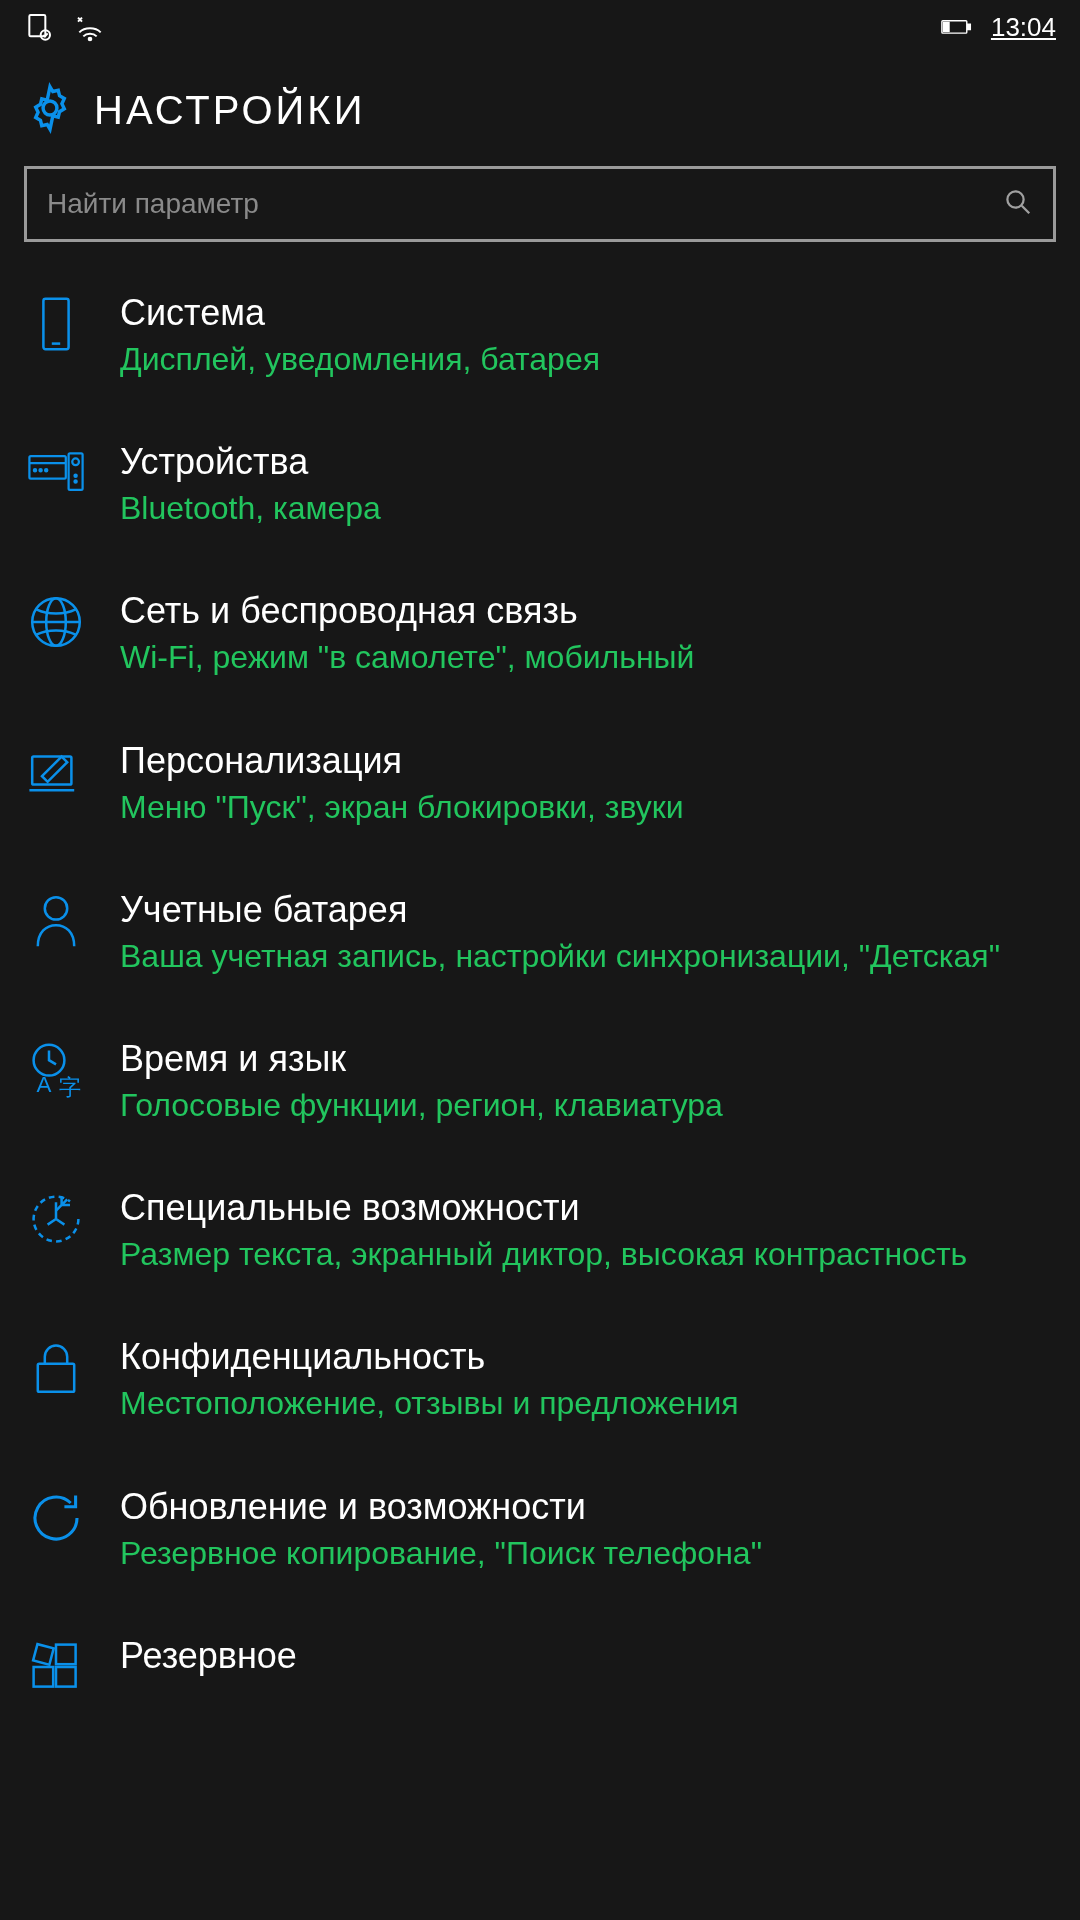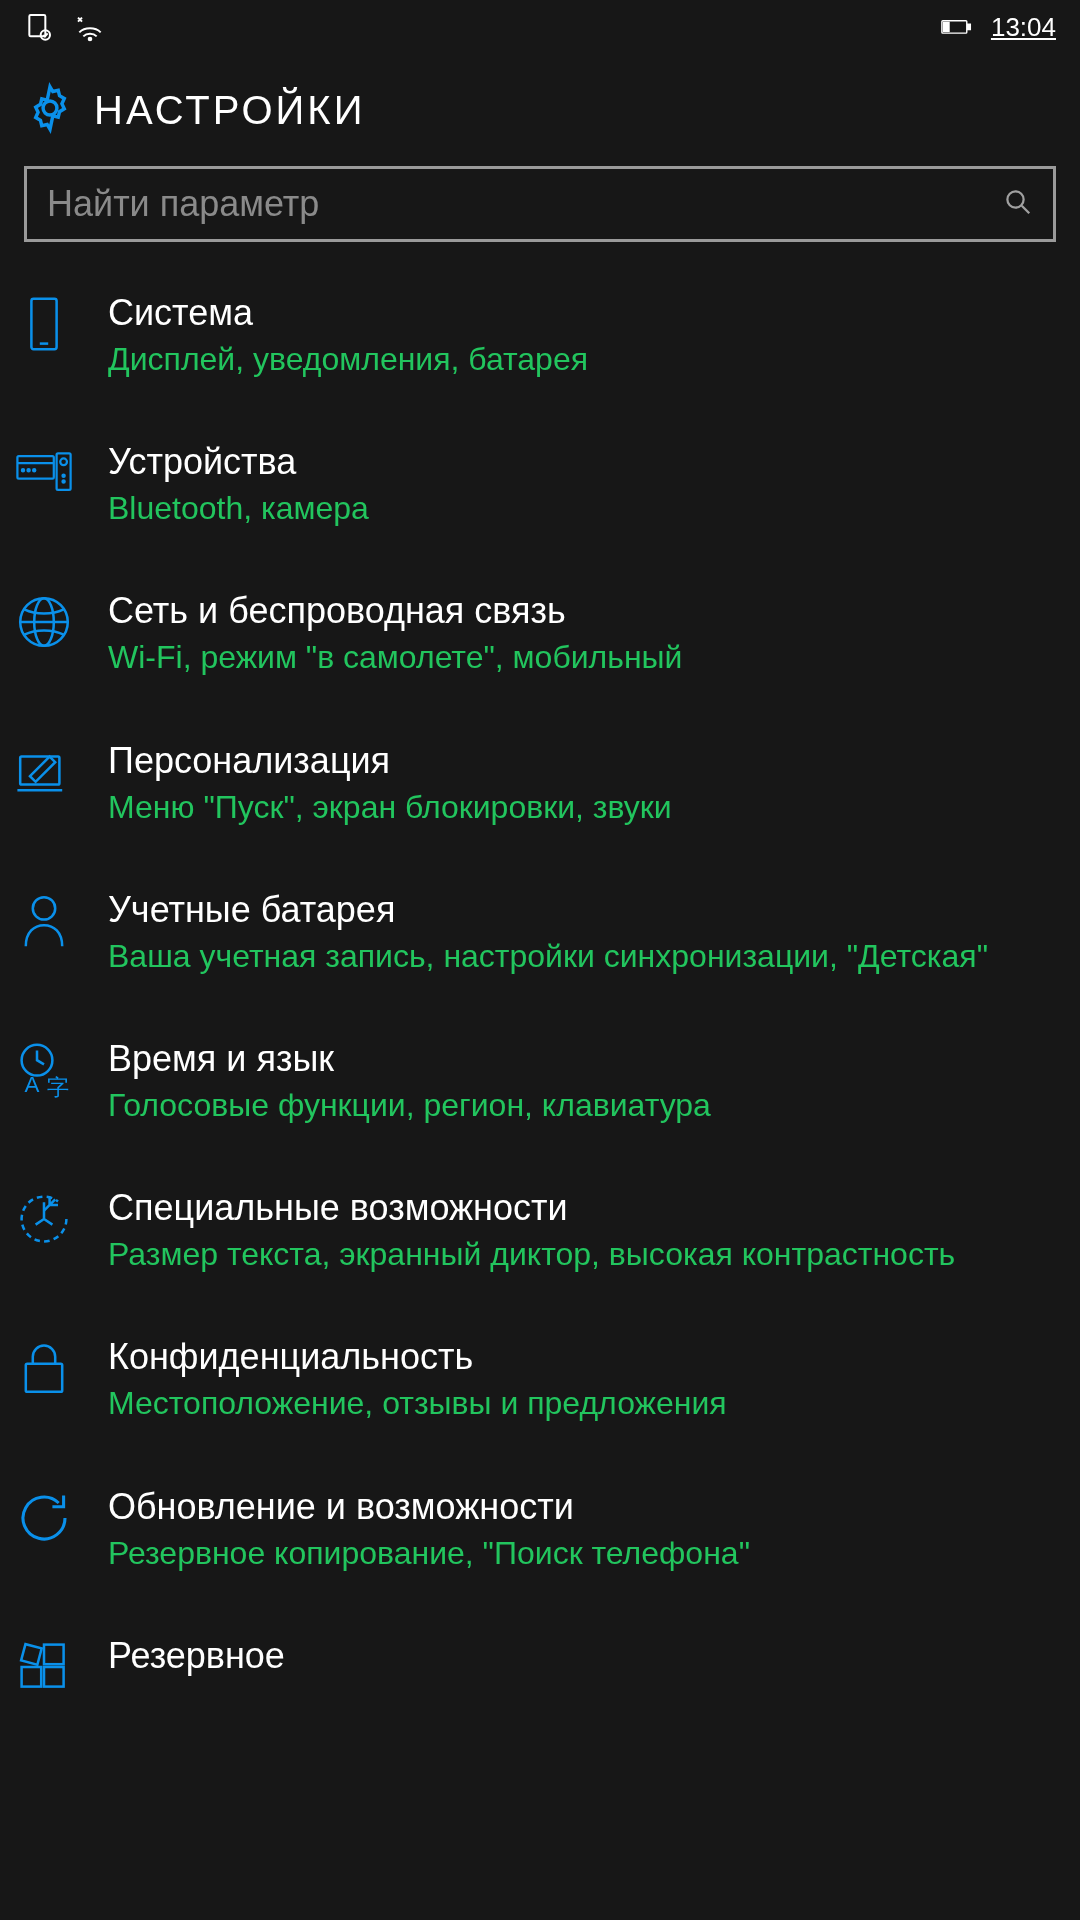--- a/index.html
+++ b/index.html
@@ -42,26 +42,26 @@
     align-items: center;
     padding: 0 20px;
     background: #171717;
   }
   .search-input {
     flex: 1;
     background: transparent;
     border: none;
     outline: none;
     color: #8a8a8a;
-    font-size: 36px;
+    font-size: 28px;
     font-family: inherit;
   }
   .search-input::placeholder { color: #8a8a8a; }
   .search-icon { width: 30px; height: 30px; }
-  .list { padding: 0 8px; }
+  .list { padding: 0 20px; }
   .item {
     display: flex;
     align-items: flex-start;
     padding: 30px 8px 30px 8px;
     gap: 36px;
     cursor: pointer;
   }
   .item-icon {
     width: 56px;
     min-width: 56px;

